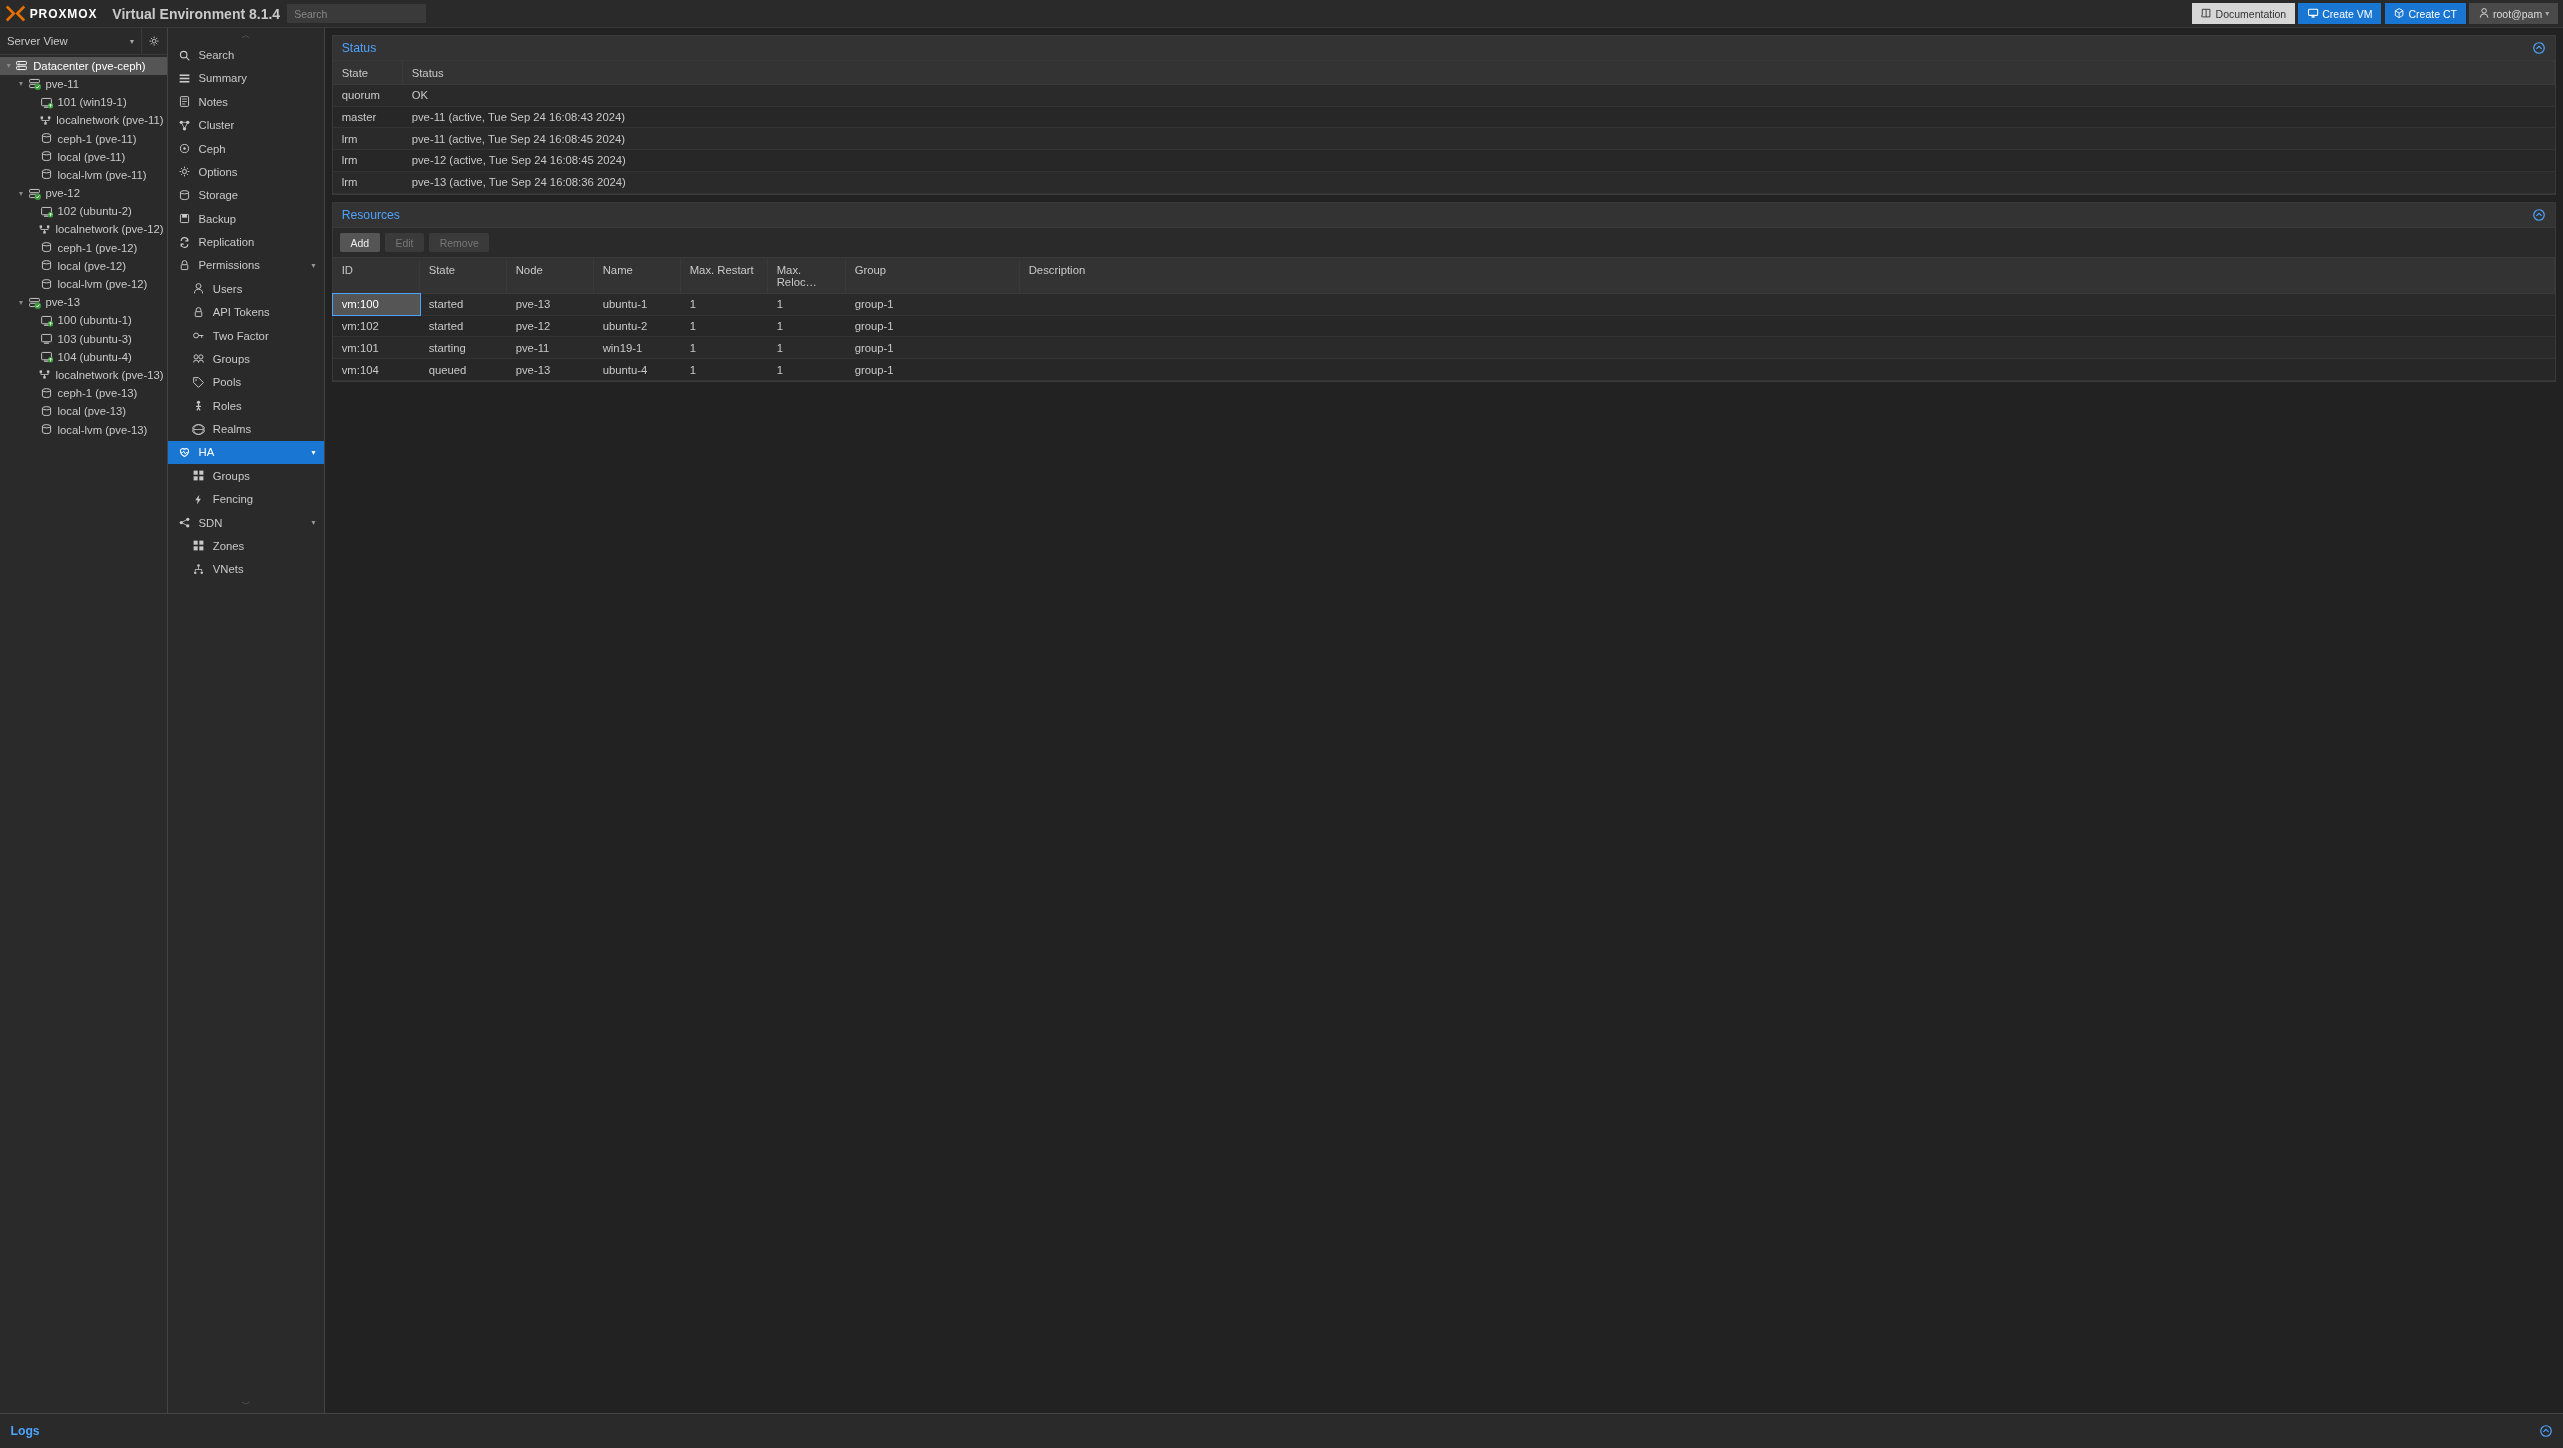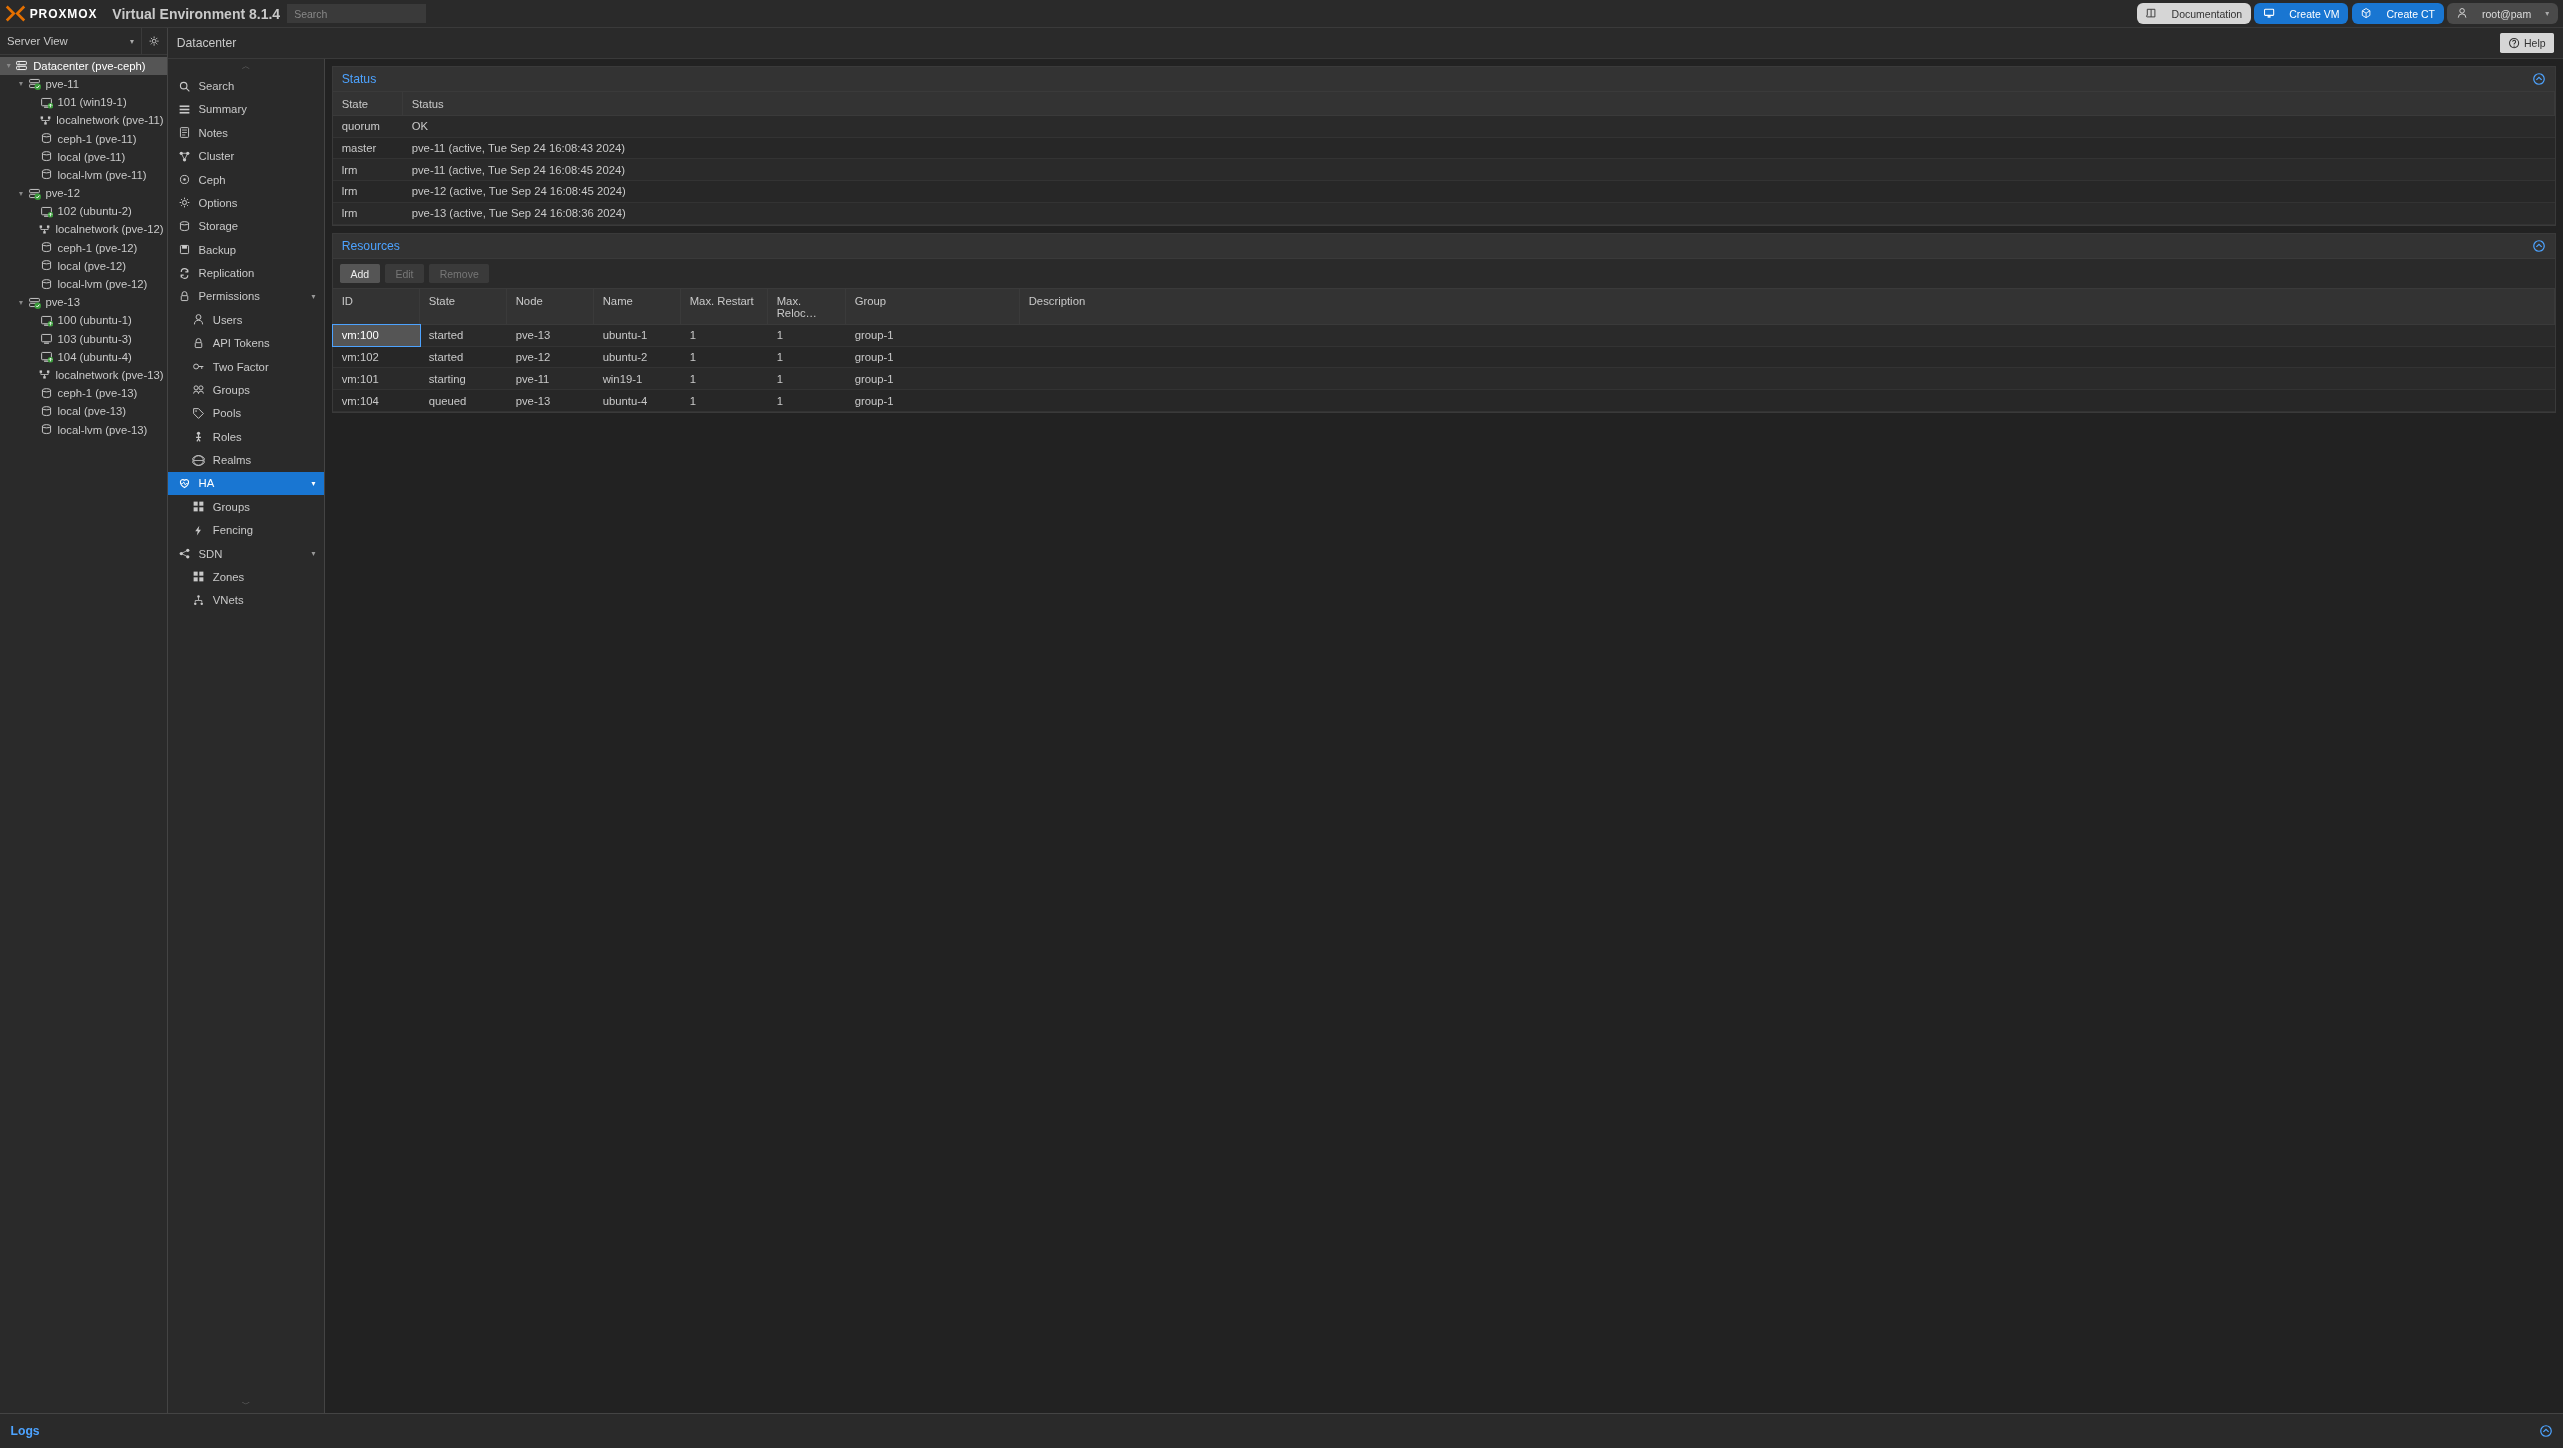--- a/index.html
+++ b/index.html
@@ -6,21 +6,21 @@
 html, body { height: 100%; background: #1f1f1f; color: #c9c9c9; font-size: 11.3px; overflow: hidden; }
 .header { height: 28px; background: #2a2a2a; display: flex; align-items: center; padding: 0 5.2px; border-bottom: 0.9px solid #3a3a3a; }
 .logo { display: flex; align-items: center; gap: 3.5px; }
 .logo-x { width: 21px; height: 21px; }
 .logo-text { color: #fff; font-weight: bold; letter-spacing: 0.9px; font-size: 12px; }
 .version { color: #c9c9c9; margin-left: 15px; font-size: 14px; font-weight: bold; }
 .search-box { margin-left: 7px; }
 .search-box input { background: #3a3a3a; border: none; color: #c9c9c9; padding: 3.5px 7px; width: 139px; height: 19px; font-size: 10.5px; }
 .search-box input::placeholder { color: #888; }
 .header-spacer { flex: 1; }
-.header-btn { background: #d6d6d6; color: #333; border: none; padding: 3.5px 8.7px; margin-left: 3.5px; border-radius: 6px; cursor: pointer; display: inline-flex; align-items: center; gap: 14px; height: 21px; font-size: 10.5px; }
+.header-btn { background: #d6d6d6; color: #333; border: none; padding: 3.5px 8.7px; margin-left: 3.5px; border-radius: 0; cursor: pointer; display: inline-flex; align-items: center; gap: 3px; height: 21px; font-size: 10.5px; }
 .header-btn.blue { background: #1976d2; color: #fff; }
 .header-btn.dark { background: #4a4a4a; color: #ddd; }
 .body-row { display: flex; height: calc(100% - 28px - 35px); }
 .left-col { width: 168px; background: #2a2a2a; border-right: 0.9px solid #444; display: flex; flex-direction: column; }
 .view-header { display: flex; align-items: center; border-bottom: 0.9px solid #3a3a3a; }
 .view-select { flex: 1; padding: 5.2px 7px; background: #2a2a2a; color: #c9c9c9; display: flex; justify-content: space-between; align-items: center; cursor: pointer; }
 .gear-cell { width: 26px; display: flex; align-items: center; justify-content: center; border-left: 0.9px solid #3a3a3a; height: 26px; cursor: pointer; }
 .tree { flex: 1; overflow: auto; padding: 1.7px 0; }
 .tree-row { display: flex; align-items: center; padding: 2.6px 3.5px; cursor: pointer; white-space: nowrap; }
 .tree-row.selected { background: #555; color: #fff; }
@@ -479,29 +479,20 @@
             <svg width="13" height="13" viewBox="0 0 16 16">
               <use href="#i-disk"></use>
             </svg>
           </span>
     <span>local-lvm (pve-13)</span>
   </div>
       </div>
   </div>
 
   <div style="flex:1;display:flex;flex-direction:column">
-    <div class="breadcrumb-bar">
-      <span class="breadcrumb">Datacenter</span>
-      <button class="help-btn">
-        <svg width="12.2" height="12.2" viewBox="0 0 16 16">
-            <use href="#i-help"></use>
-          </svg>
-        <span>Help</span>
-      </button>
-    </div>
     <div style="flex:1;display:flex;min-height:0">
 
       <div class="middle-col">
         <div class="nav-scroll-hint">︿</div>
         <div class="nav-list" id="nav">
             <div class="nav-item">
     <span class="nav-icon">
                 <svg width="13" height="13" viewBox="0 0 16 16">
                   <use href="#i-search"></use>
                 </svg>

